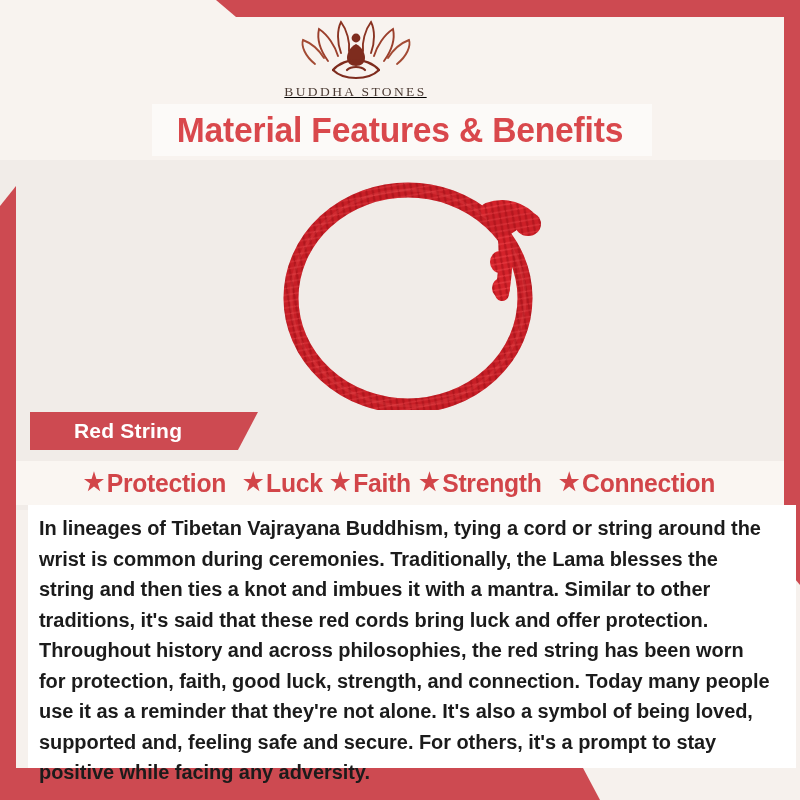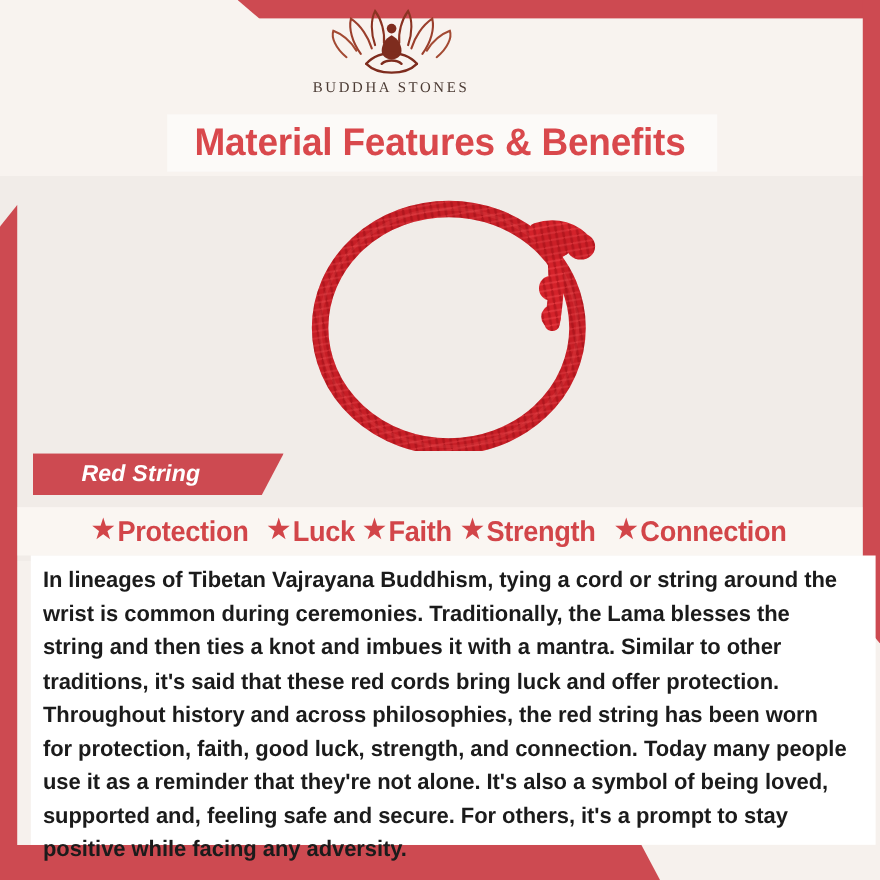--- a/index.html
+++ b/index.html
@@ -73,25 +73,26 @@
   .bg-band-mid {
     position: absolute;
     left: 0; top: 160px;
     width: 800px; height: 350px;
     background: #F1ECE8;
   }
 
   
   .logo-wrap {
     position: absolute;
-    top: 4px;
+    top: 16px;
     left: 0;
     width: 711px;
     text-align: center;
     z-index: 5;
+    text-decoration: underline;
   }
   .logo-mark {
     display: block;
     margin: 0 auto;
     width: 122px;
     height: 66px;
   }
   .logo-word {
     display: block;
     margin-top: 2px;
@@ -167,21 +168,20 @@
     width: 208px;
     line-height: 38px;
     z-index: 9;
     padding-left: 44px;
     box-sizing: border-box;
     color: #FFFFFF;
     font-family: "Liberation Sans Narrow", "Liberation Sans", sans-serif;
     font-weight: bold;
     font-size: 21px;
     letter-spacing: 0.2px;
-    font-style: italic;
   }
 
   
   .benefits {
     position: absolute;
     top: 461px;
     left: 16px;
     width: 768px;
     height: 44px;
     background: #FAF6F2;

